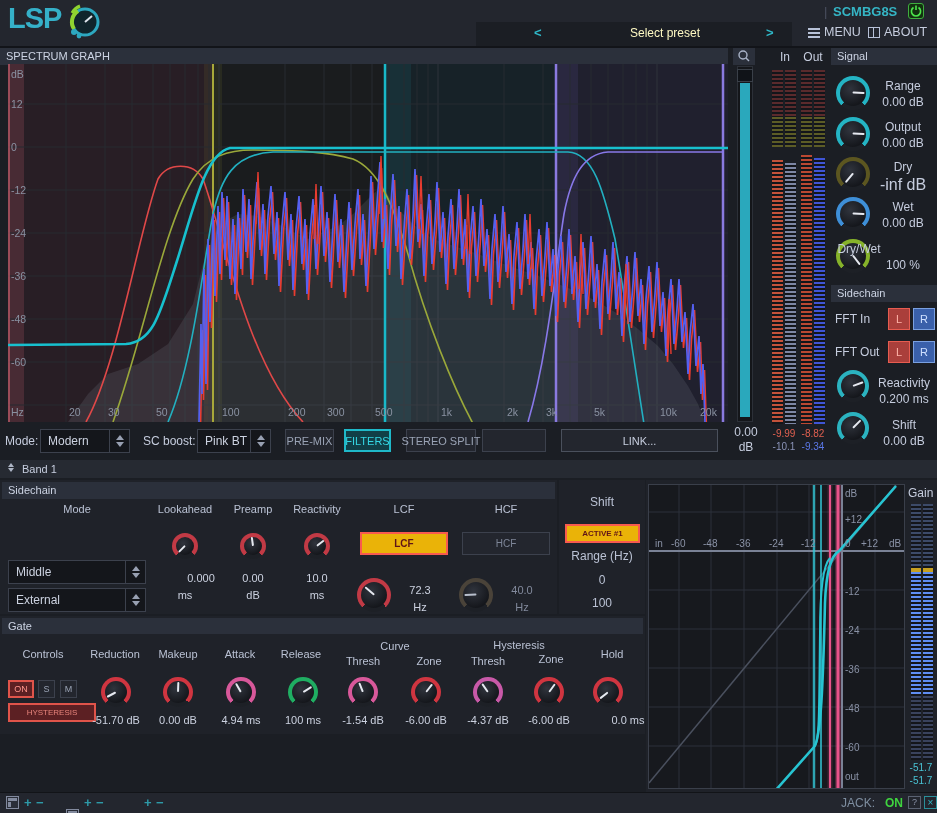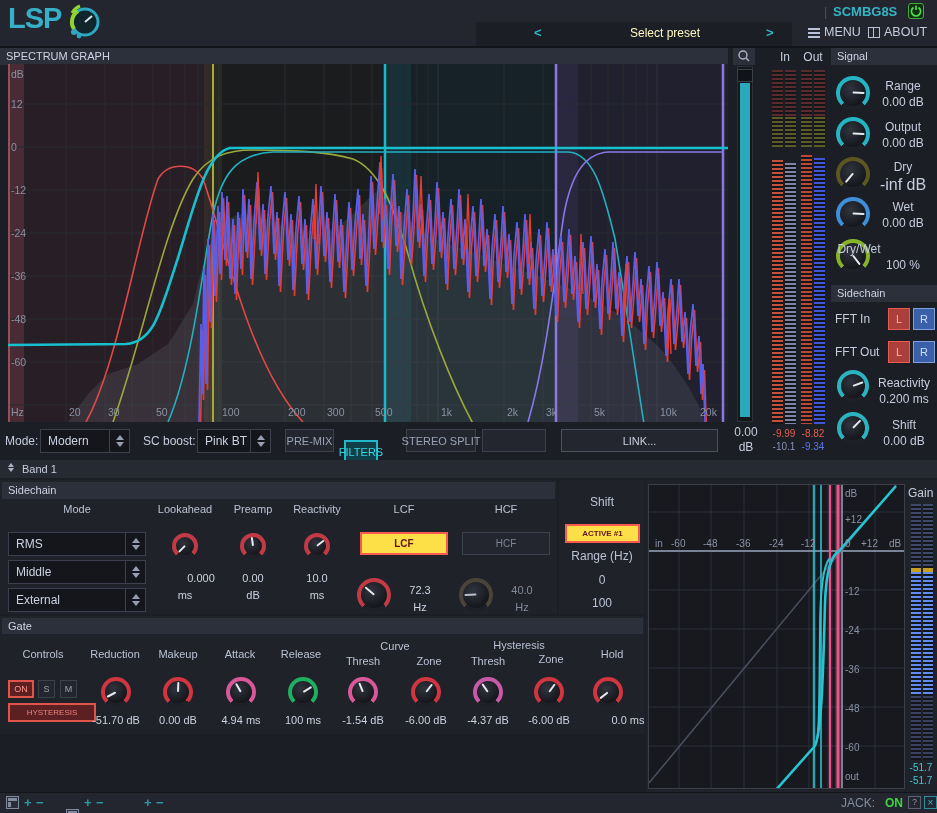--- a/index.html
+++ b/index.html
@@ -5,21 +5,21 @@
   html,body{margin:0;padding:0;background:#101216;}
   #app{position:relative;width:937px;height:813px;background:#1b1e24;font-family:"Liberation Sans",sans-serif;overflow:hidden;}
   .abs{position:absolute;}
   .txt{font-size:11px;color:#c6cdde;white-space:nowrap;}
   .hdrbar{background:#2b303b;color:#cdd4e4;font-size:11px;line-height:17px;padding-left:6px;box-sizing:border-box;}
   .panel{background:#1f2229;}
   .btn{box-sizing:border-box;border:1px solid #3c414d;background:#23262e;color:#9aa3b5;
        font-size:11px;display:flex;align-items:center;justify-content:center;white-space:nowrap;}
   .btn-teal{border:2px solid #1fb9c9;background:#113f47;color:#35d6e4;}
   .btn-red-dark{border:2px solid #e0544a;background:#5c2023;color:#ff958c;}
-  .btn-red-fill{border:2px solid #f85a4e;background:#fde047;color:#5f1418;font-weight:bold;}
+  .btn-red-fill{border:2px solid #f85a4e;background:#eab308;color:#5f1418;font-weight:bold;}
   .btn-l{border:1px solid #e85c50;background:#aa3f3b;color:#ffb3a8;font-size:11px;}
   .btn-r{border:1px solid #7aa0e0;background:#3a60aa;color:#cfe0ff;font-size:11px;}
   .dd{height:24px;background:#14161b;border:1px solid #3c414d;display:flex;align-items:center;box-sizing:border-box;}
   .dd-t{padding-left:7px;font-size:12px;color:#ccd2e0;flex:1;text-align:left;}
   .dd-a{width:19px;align-self:stretch;border-left:1px solid #3c414d;display:flex;flex-direction:column;align-items:center;justify-content:center;gap:2px;}
   .tu{width:0;height:0;border-left:4px solid transparent;border-right:4px solid transparent;border-bottom:5px solid #98a0b2;}
   .td{width:0;height:0;border-left:4px solid transparent;border-right:4px solid transparent;border-top:5px solid #98a0b2;}
   .knob{position:absolute;border-radius:50%;background:conic-gradient(from 135deg,#1d2026 0 25%,var(--rc) 25% 100%);}
   .knob::before{content:"";position:absolute;inset:4px;border-radius:50%;background:radial-gradient(circle at 40% 35%,#30343d,#15171c 72%);}
   .knob::after{content:"";position:absolute;left:calc(50% - 1px);bottom:50%;width:2px;height:34%;background:var(--pc,#e6e9f0);
@@ -159,21 +159,21 @@
     </div>
     <span class="abs txt" style="left:143px;top:10px;font-size:12px;">SC boost:</span>
     <div class="dd abs" style="left:197px;top:5px;width:74px;">
       <span class="dd-t">Pink BT</span>
       <span class="dd-a">
           <i class="tu"></i>
           <i class="td"></i>
         </span>
     </div>
     <div class="btn abs" style="left:285px;top:5px;width:49px;height:23px;">PRE-MIX</div>
-    <div class="btn btn-teal abs" style="left:344px;top:16px;width:34px;height:23px;">FILTERS</div>
+    <div class="btn btn-teal abs" style="left:344px;top:5px;width:47px;height:23px;">FILTERS</div>
     <div class="btn abs" style="left:406px;top:5px;width:70px;height:23px;">STEREO SPLIT</div>
     <div class="btn abs" style="left:482px;top:5px;width:64px;height:23px;"></div>
     <div class="btn abs" style="left:561px;top:5px;width:157px;height:23px;border-color:#4a505c;color:#c6cdde;">LINK...</div>
   </div>
 
   <span class="abs txt" style="left:772px;top:50px;width:26px;text-align:center;font-size:12px;">In</span>
   <span class="abs txt" style="left:799px;top:50px;width:28px;text-align:center;font-size:12px;">Out</span>
   <div class="mcol" style="left:772px;top:70px;">
     <div class="mz" style="--zc:#5a2a2c;height:47px;"></div>
       <div class="mz" style="--zc:#5c5c26;height:30px;"></div>
@@ -243,27 +243,20 @@
   </div>
 
   <div class="abs panel" style="left:0;top:480px;width:557px;height:134px;"></div>
   <div class="abs hdrbar" style="left:2px;top:482px;width:553px;height:17px;">Sidechain</div>
   <span class="cl" style="left:77px;top:503px;">Mode</span>
   <span class="cl" style="left:185px;top:503px;">Lookahead</span>
   <span class="cl" style="left:253px;top:503px;">Preamp</span>
   <span class="cl" style="left:317px;top:503px;">Reactivity</span>
   <span class="cl" style="left:404px;top:503px;">LCF</span>
   <span class="cl" style="left:506px;top:503px;">HCF</span>
-  <div class="dd abs" style="left:8px;top:532px;width:138px;">
-    <span class="dd-t">RMS</span>
-    <span class="dd-a">
-        <i class="tu"></i>
-        <i class="td"></i>
-      </span>
-  </div>
   <div class="dd abs" style="left:8px;top:560px;width:138px;">
     <span class="dd-t">Middle</span>
     <span class="dd-a">
         <i class="tu"></i>
         <i class="td"></i>
       </span>
   </div>
   <div class="dd abs" style="left:8px;top:588px;width:138px;">
     <span class="dd-t">External</span>
     <span class="dd-a">

